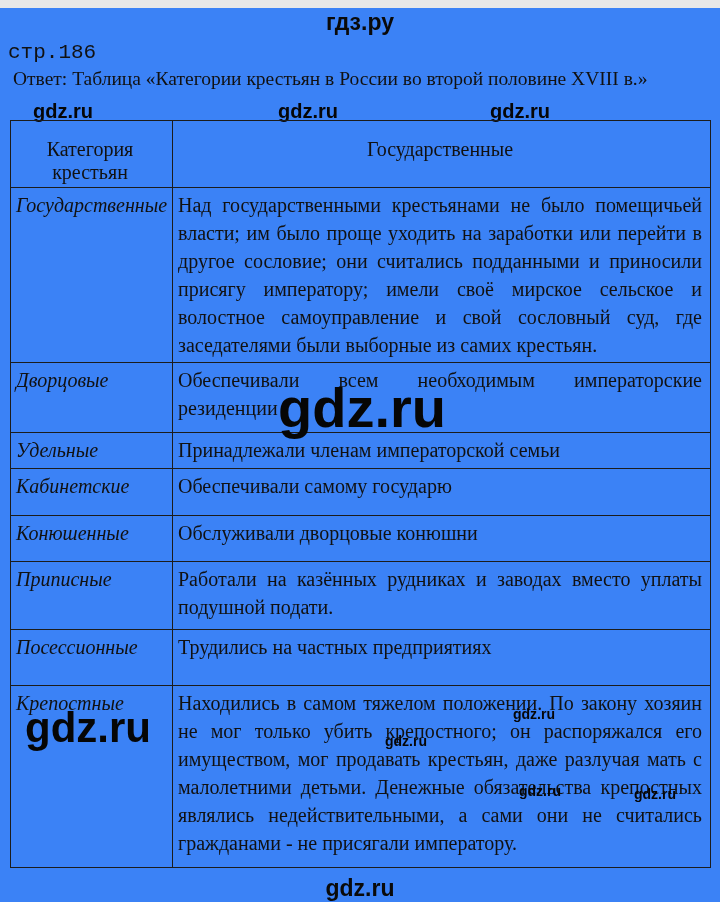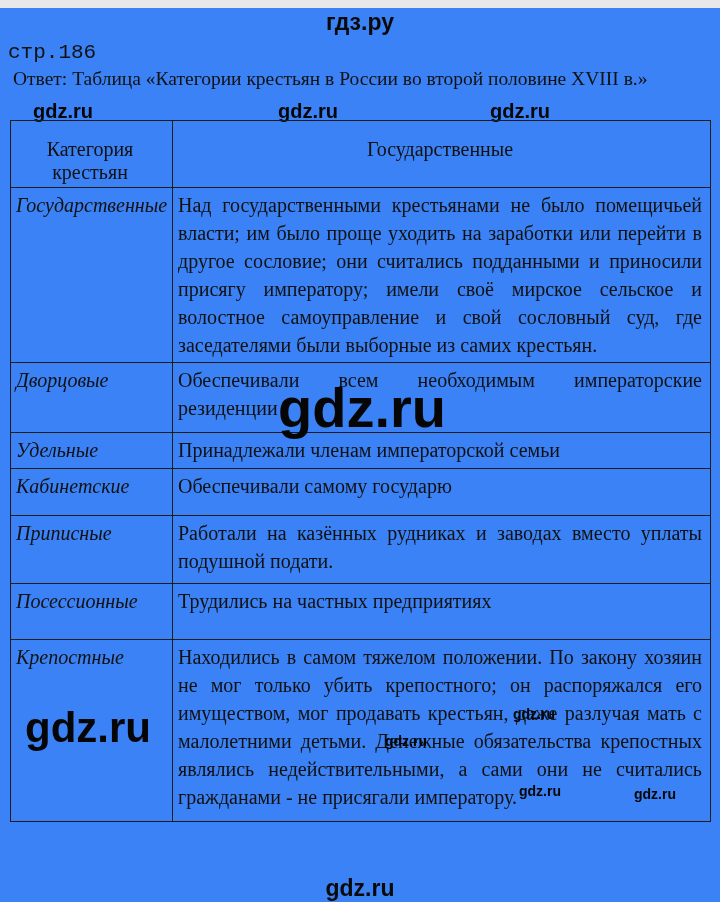--- a/index.html
+++ b/index.html
@@ -114,20 +114,24 @@
         <td class="desc-cell">Обеспечивали всем необходимым императорские резиденции</td>
       </tr>
       <tr class="r3">
         <td class="cat-cell">Удельные</td>
         <td class="desc-cell">Принадлежали членам императорской семьи</td>
       </tr>
       <tr class="r4">
         <td class="cat-cell">Кабинетские</td>
         <td class="desc-cell">Обеспечивали самому государю</td>
       </tr>
+      <tr class="r5">
+        <td class="cat-cell">Конюшенные</td>
+        <td class="desc-cell">Обслуживали дворцовые конюшни</td>
+      </tr>
       <tr class="r6">
         <td class="cat-cell">Приписные</td>
         <td class="desc-cell">Работали на казённых рудниках и заводах вместо уплаты подушной подати.</td>
       </tr>
       <tr class="r7">
         <td class="cat-cell">Посессионные</td>
         <td class="desc-cell">Трудились на частных предприятиях</td>
       </tr>
       <tr class="r8">
         <td class="cat-cell">Крепостные</td>

